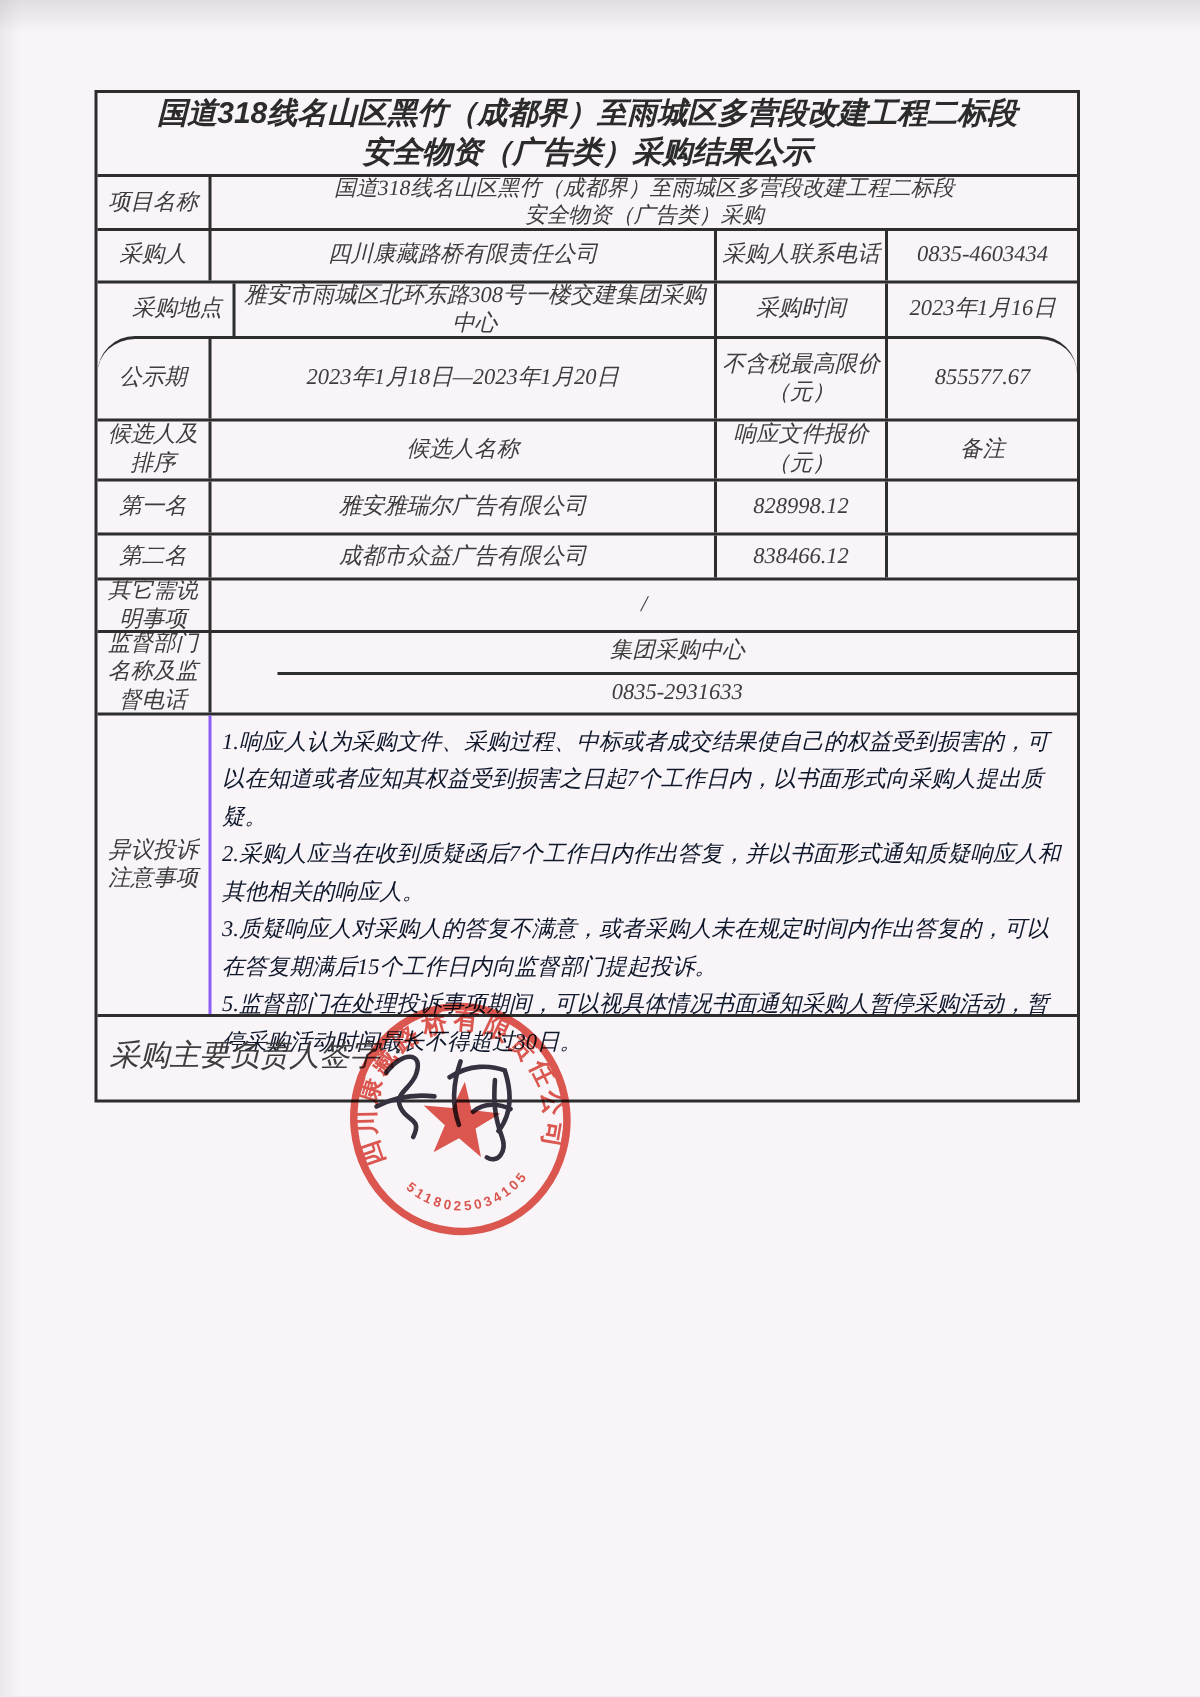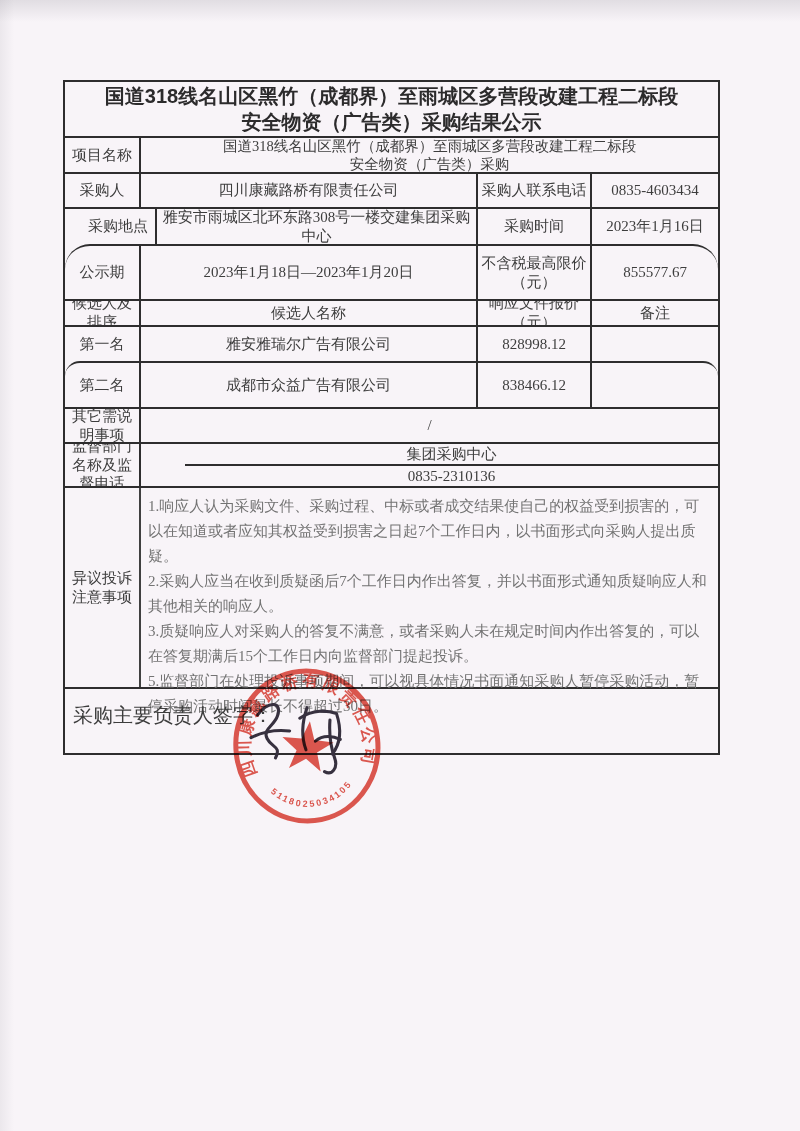--- a/index.html
+++ b/index.html
@@ -11,23 +11,23 @@
   }
   .scan-edge-top{
     position:absolute;left:0;top:0;width:100%;height:22px;
     background:linear-gradient(to bottom, rgba(120,118,128,0.18), rgba(120,118,128,0.0));
   }
   .scan-edge-left{
     position:absolute;left:0;top:0;width:14px;height:100%;
     background:linear-gradient(to right, rgba(120,118,128,0.10), rgba(120,118,128,0.0));
   }
   .doc-table{
-    position:absolute;left:63px;top:80px;width:657px;height:675px;
+    position:absolute;left:63px;top:60px;width:657px;height:675px;
     border:2px solid #2e2d2e;box-sizing:border-box;
-    font-size:15px;line-height:1.25;
+    font-size:15px;line-height:1.25;font-style:italic;
   }
   .row{display:flex;box-sizing:border-box;border-top:2px solid #2e2d2e;}
   .row.first{border-top:none;}
   .cell{
     box-sizing:border-box;border-left:2px solid #2e2d2e;
     display:flex;align-items:center;justify-content:center;
     text-align:center;padding:1px 3px;overflow:hidden;
   }
   .cell.cfirst{border-left:none;}
   .c1{flex:0 0 74px;}
@@ -37,34 +37,34 @@
   .title-row{
     height:54px;flex-direction:column;align-items:center;justify-content:center;
     font-family:"Liberation Sans", sans-serif;
     font-weight:bold;font-size:20px;color:#2c2b2c;line-height:26px;
     text-align:center;
   }
   .r-project{height:36px;}
   .r-purchaser{height:35px;}
   .r-location{height:37px;padding-left:16px;}
   .r-publicity{height:55px;border-radius:25px;}
-  .r-candhead{height:26px;}
+  .r-candhead{height:40px;}
   .r-cand1{height:36px;}
-  .r-cand2{height:46px;border-radius:15px;}
+  .r-cand2{height:30px;}
   .r-other{height:35px;}
-  .r-super{height:44px;}
+  .r-super{height:55px;}
   .r-objection{height:201px;}
   .r-sign{height:55px;}
   .two-line{display:flex;flex-direction:column;justify-content:center;font-size:14.5px;line-height:18px;}
   .super-right{flex:1 1 auto;display:flex;flex-direction:column;border-left:2px solid #2e2d2e;box-sizing:border-box;}
   .super-sub{flex:1 1 0;display:flex;align-items:center;justify-content:center;box-sizing:border-box;margin-left:44px;}
   .super-sub.top{border-bottom:2px solid #2e2d2e;}
   .objection-text{
-    flex:1 1 auto;min-width:0;border-left:2px solid #404040;box-sizing:border-box;
-    padding:6px 8px 4px 7px;text-align:left;font-size:15px;line-height:25px;color:#737373;
+    flex:1 1 auto;min-width:0;border-left:2px solid #8b5cf6;box-sizing:border-box;
+    padding:6px 8px 4px 7px;text-align:left;font-size:15px;line-height:25px;color:#0f172a;
   }
   .sign-cell{
     width:100%;display:flex;align-items:center;box-sizing:border-box;
     padding-left:8px;font-size:20px;
   }
   .sig-svg{position:absolute;left:243px;top:688px;z-index:3;}
   .seal-svg{position:absolute;left:230px;top:666px;z-index:4;mix-blend-mode:multiply;opacity:0.88;}
   .seal-text{font-family:"Liberation Sans", sans-serif;font-weight:bold;}
 </style>
 </head>
@@ -133,21 +133,21 @@
 
     <div class="row r-other">
       <div class="cell cfirst c1">其它需说明事项</div>
       <div class="cell c2">/</div>
     </div>
 
     <div class="row r-super">
       <div class="cell cfirst c1">监督部门名称及监督电话</div>
       <div class="super-right">
         <div class="super-sub top">集团采购中心</div>
-        <div class="super-sub">0835-2310136</div>
+        <div class="super-sub">0835-2931633</div>
       </div>
     </div>
 
     <div class="row r-objection">
       <div class="cell cfirst c1">异议投诉注意事项</div>
       <div class="objection-text">
         <div>1.响应人认为采购文件、采购过程、中标或者成交结果使自己的权益受到损害的，可以在知道或者应知其权益受到损害之日起7个工作日内，以书面形式向采购人提出质疑。</div>
         <div>2.采购人应当在收到质疑函后7个工作日内作出答复，并以书面形式通知质疑响应人和其他相关的响应人。</div>
         <div>3.质疑响应人对采购人的答复不满意，或者采购人未在规定时间内作出答复的，可以在答复期满后15个工作日内向监督部门提起投诉。</div>
         <div>5.监督部门在处理投诉事项期间，可以视具体情况书面通知采购人暂停采购活动，暂停采购活动时间最长不得超过30日。</div>

